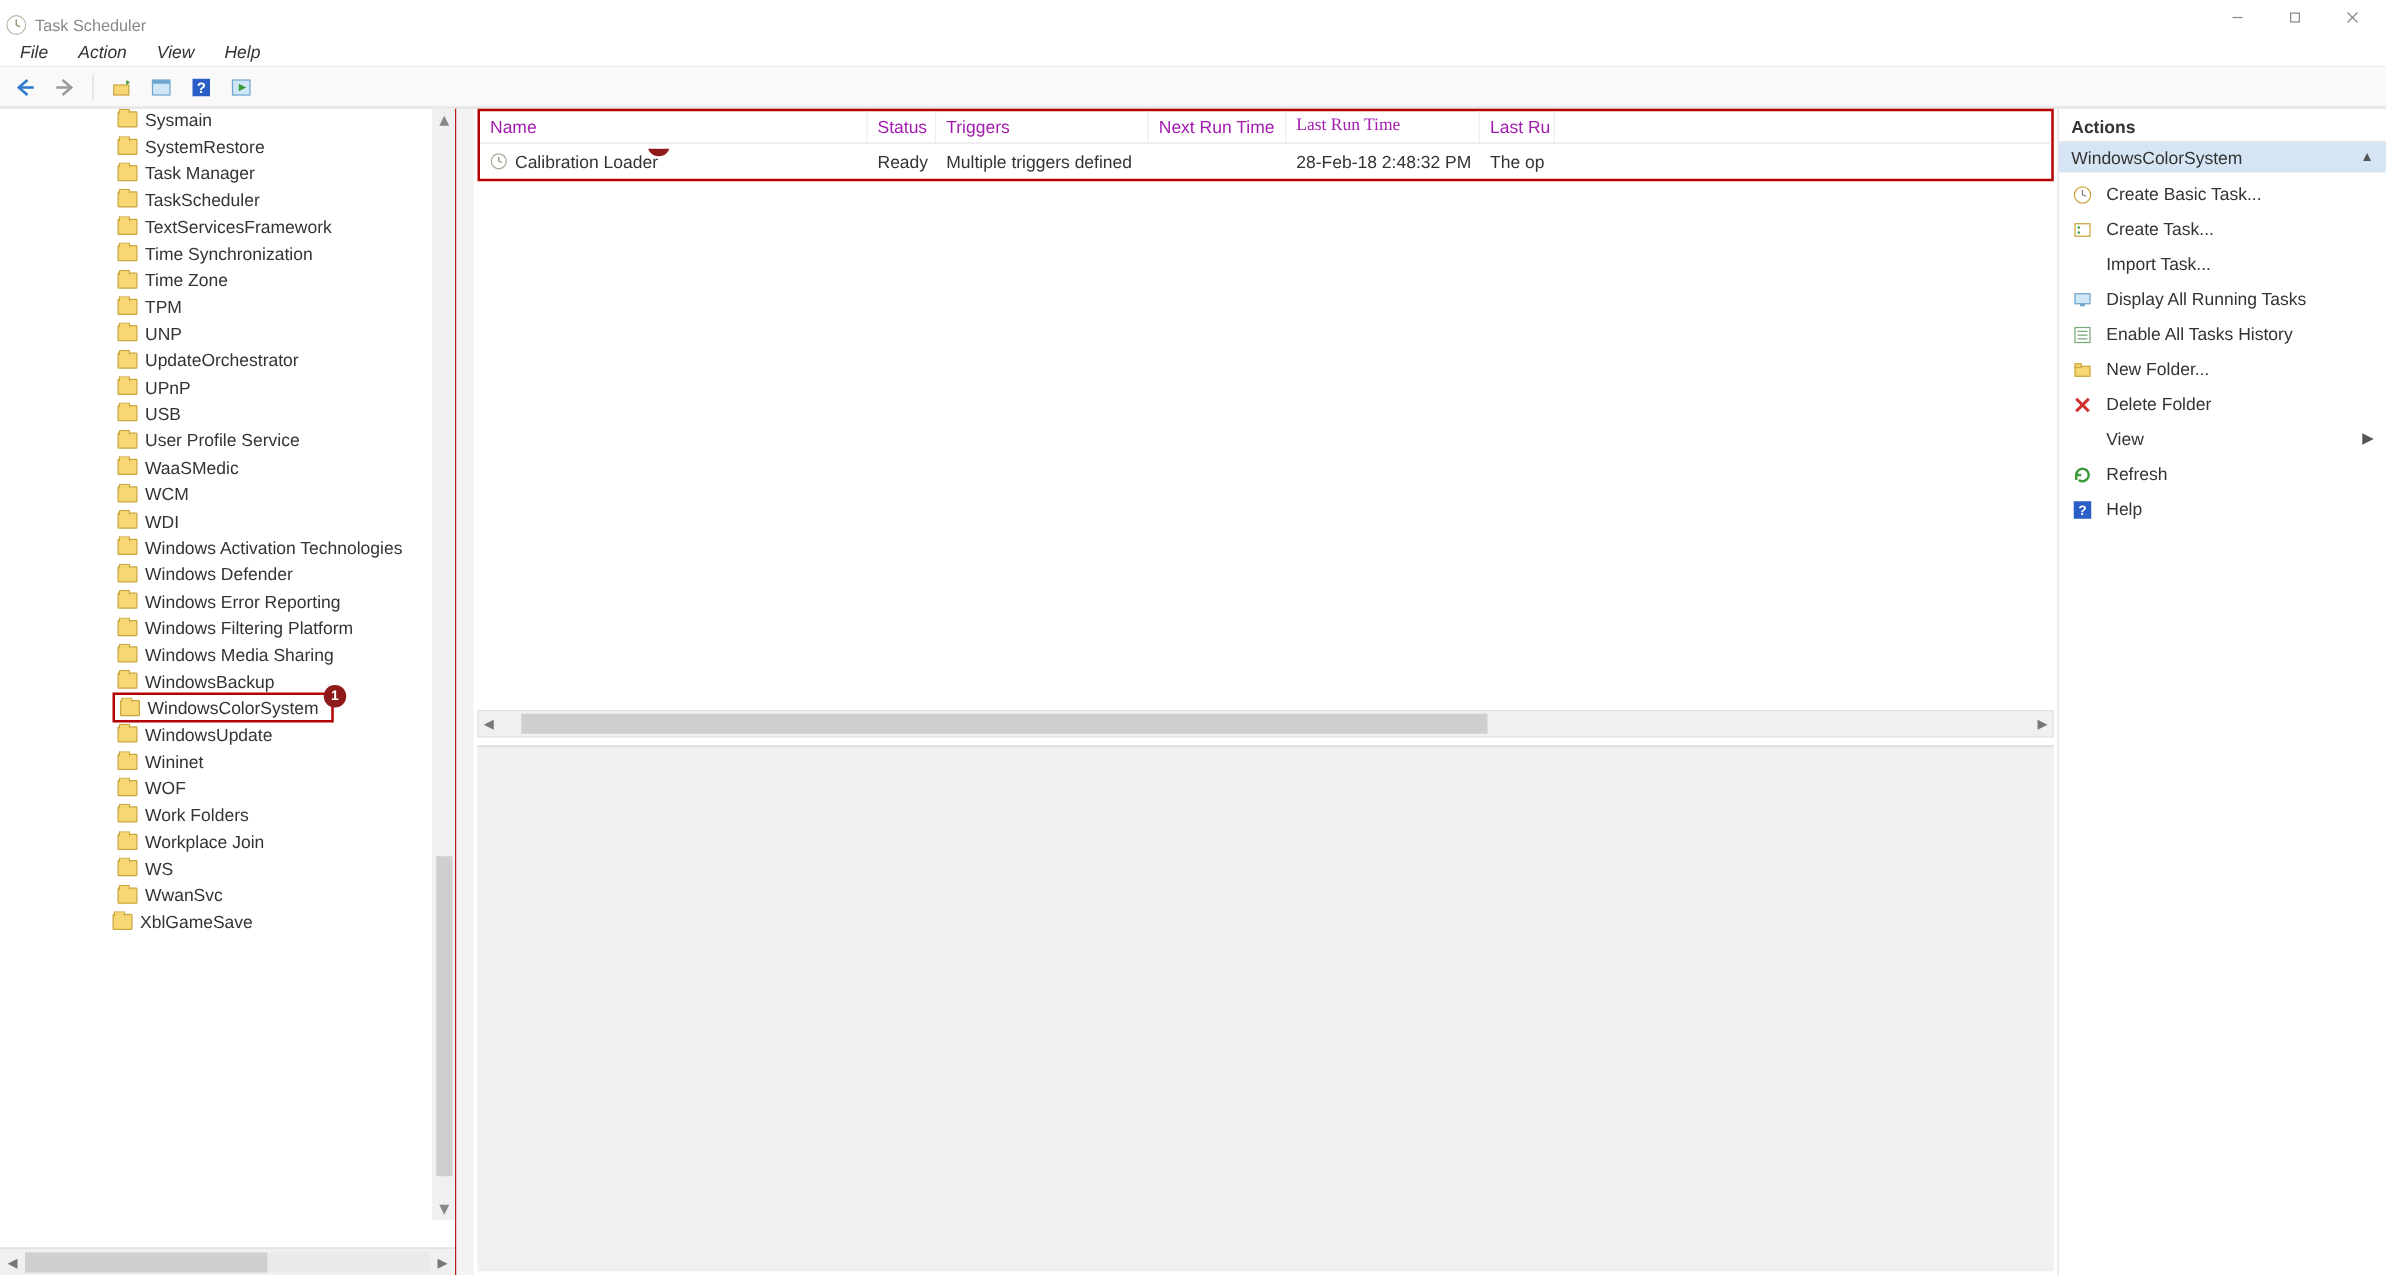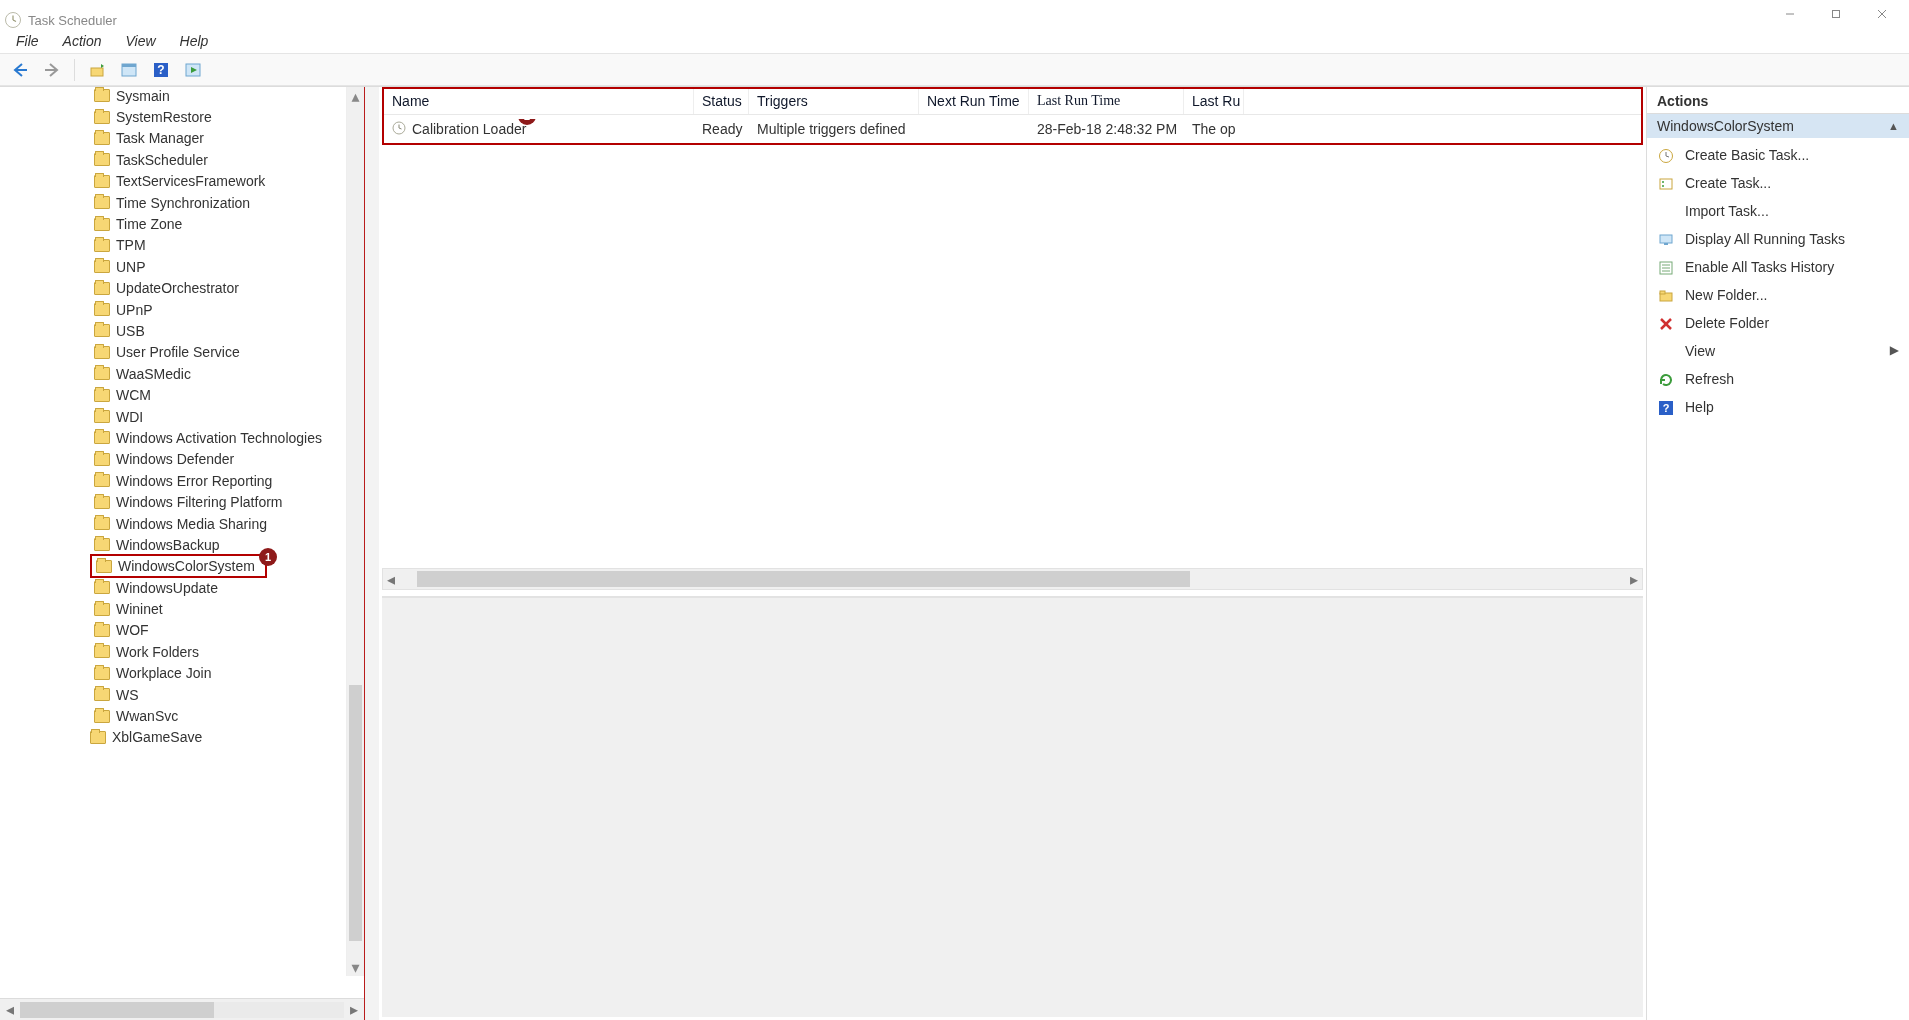--- a/index.html
+++ b/index.html
@@ -50,23 +50,23 @@
   .tree-vscroll .vthumb { position:absolute; left:2px; right:2px; top:68%; height:30%; background:#cfcfcf; }
 
   
   .splitter { width:14px; background:#f3f3f3; }
 
   
   .centerpane { flex:1; display:flex; flex-direction:column; border-right:1px solid #dcdcdc; background:#fff; min-width:0; }
   .listwrap { border:2px solid #b30000; margin:0 3px 0 3px; }
   .list { width:100%; }
   .list-header { display:flex; height:26px; border-bottom:1px solid #e8e8e8; }
-  .list-header .col { font-size:14px; color:#0f172a; padding:4px 8px; border-right:1px solid #eee; white-space:nowrap; overflow:hidden; cursor:default;}
+  .list-header .col { font-size:14px; color:#a21caf; padding:4px 8px; border-right:1px solid #eee; white-space:nowrap; overflow:hidden; cursor:default;}
   .list-row { display:flex; height:28px; align-items:center; font-size:14px; color:#333; }
-  .list-row .cell { padding: 2px 8px; white-space:nowrap; overflow:hidden; display:flex; align-items:flex-start; gap:6px;}
+  .list-row .cell { padding: 2px 8px; white-space:nowrap; overflow:hidden; display:flex; align-items:center; gap:6px;}
   .clock-icon-sm { width:14px; height:14px; display:inline-block; }
 
   .list-blank { flex:1; }
   .list-hscroll { height:22px; background:#f0f0f0; display:flex; align-items:center; margin:4px 3px 0 3px; border:1px solid #e2e2e2;}
   .list-hscroll .arrow{ width:16px; height:16px; display:flex; align-items:center; justify-content:center; color:#777;}
   .list-hscroll .track{ flex:1; height:16px; position:relative; background:#f0f0f0;}
   .list-hscroll .thumb{ position:absolute; left:18px; top:0; bottom:0; width:63%; background:#cfcfcf;}
 
   .detailspane { flex:1; border-top:2px solid #e2e2e2; background:#f0f0f0; margin: 6px 3px 3px 3px;}
 

